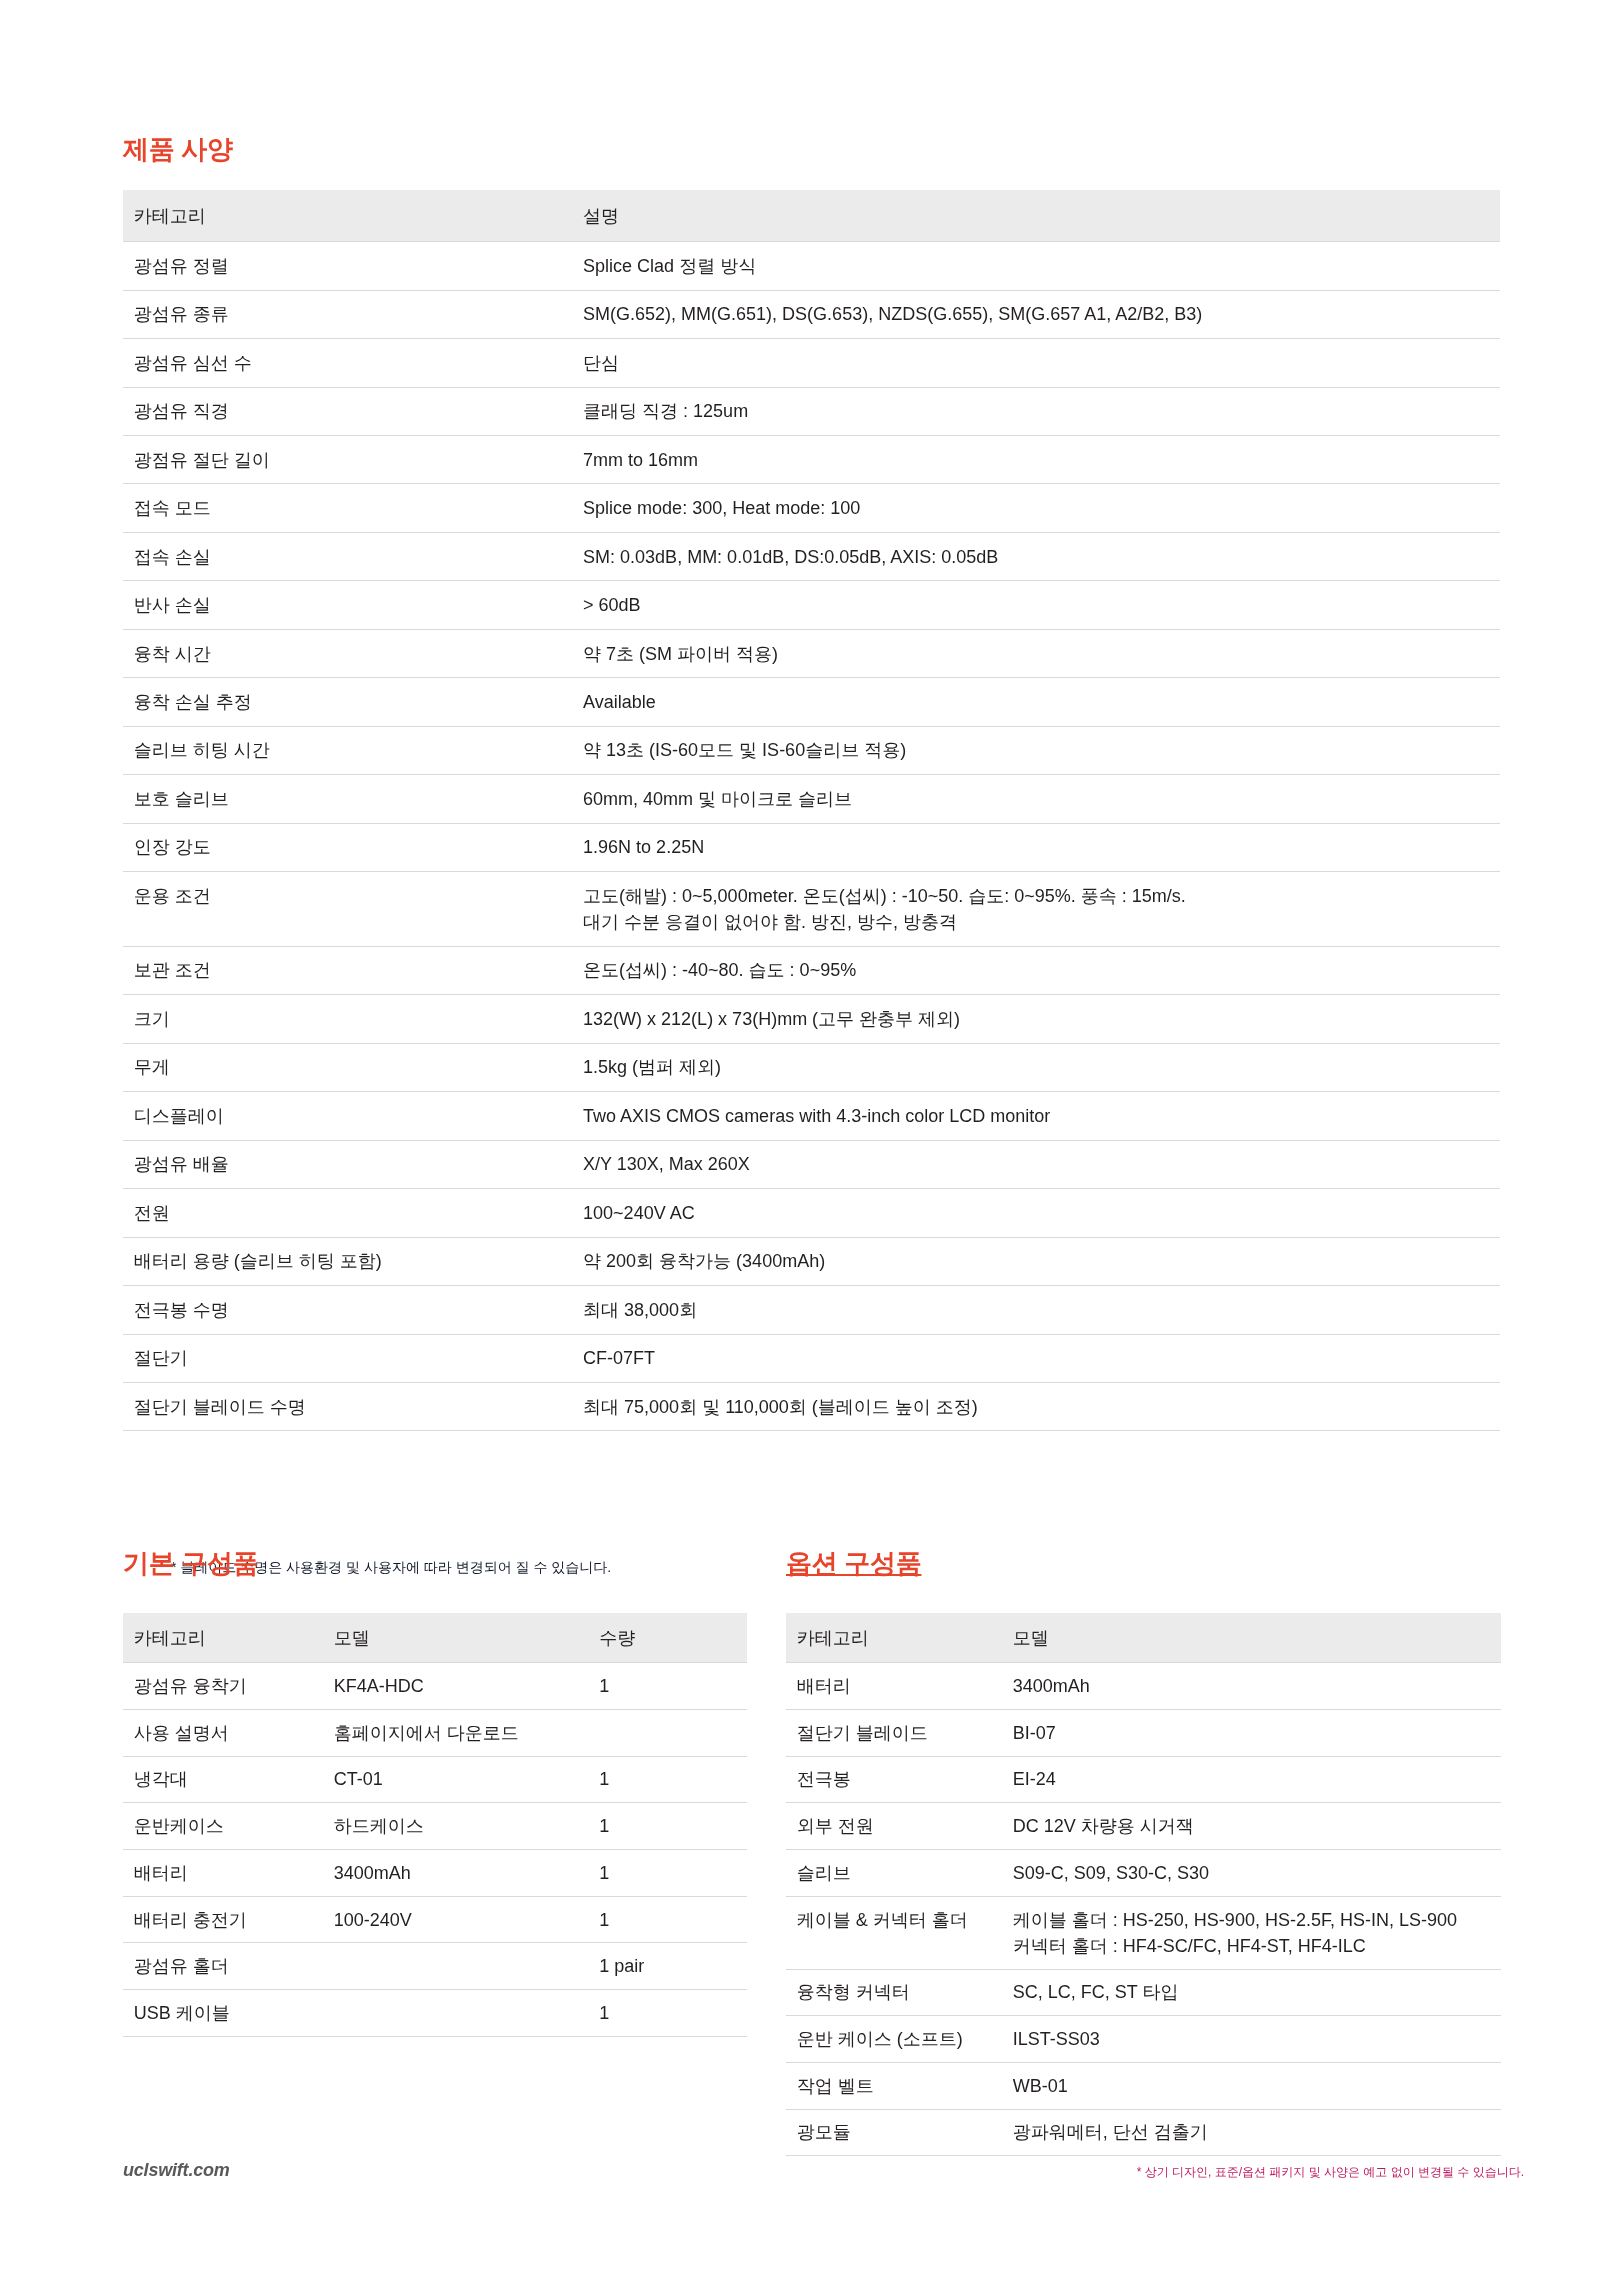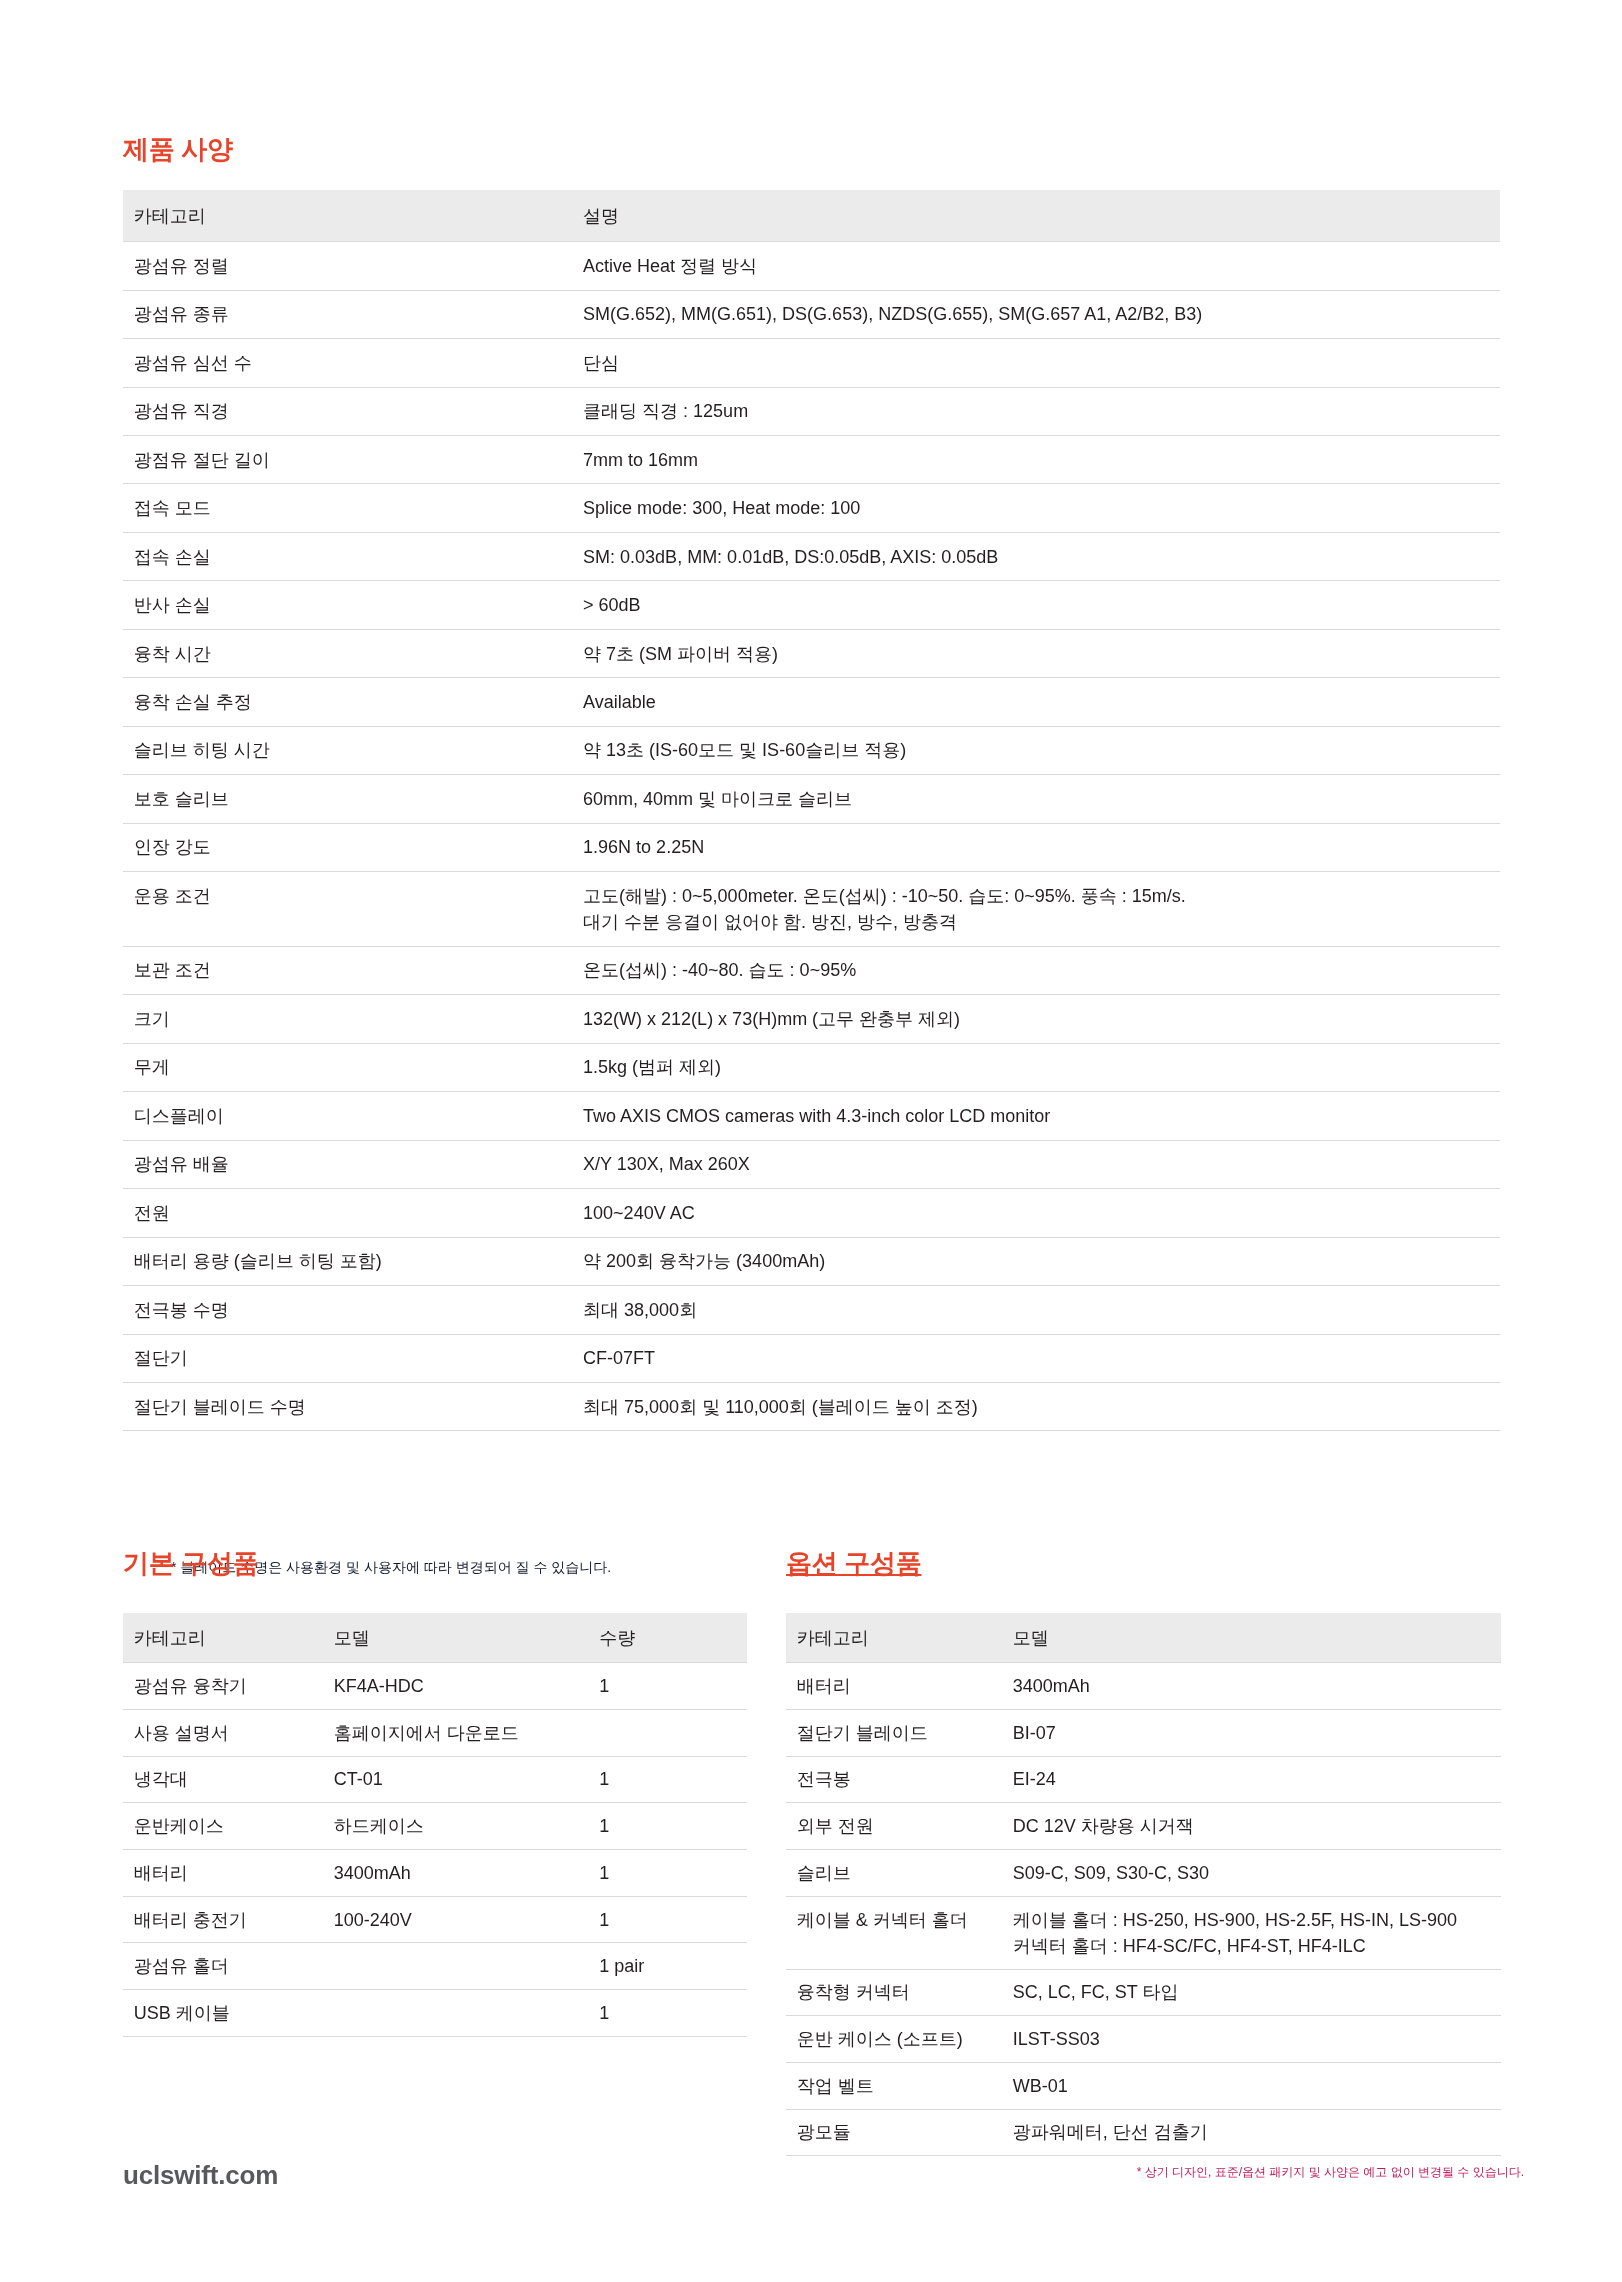--- a/index.html
+++ b/index.html
@@ -95,24 +95,25 @@
   #option-table td.c2 { width: 503px; }
 
   .title-basic  { position: absolute; left: 123px;  top: 1546px; }
   .title-option { position: absolute; left: 786px;  top: 1546px; text-decoration: underline; }
   .title-spec   { position: absolute; left: 123px;  top: 132px; }
 
   .footer-left {
     position: absolute;
     left: 123px;
     top: 2160px;
-    font-size: 26px;
+    font-size: 18px;
     color: #58595b;
     font-weight: bold;
     letter-spacing: -0.2px;
+    font-style: italic;
   }
   .footer-right {
     position: absolute;
     right: 123px;
     top: 2164px;
     font-size: 12px;
     color: #be185d;
     text-align: right;
     white-space: nowrap;
   }
@@ -126,21 +127,21 @@
   <div class="section-title title-spec">제품 사양</div>
 
   <table class="spec-table" id="spec-table">
     <tbody id="spec-body">
         <tr class="head">
           <td class="cat">카테고리</td>
           <td class="desc">설명</td>
         </tr>
         <tr>
           <td class="cat">광섬유 정렬</td>
-          <td class="desc">Active Heat 정렬 방식</td>
+          <td class="desc">Splice Clad 정렬 방식</td>
         </tr>
         <tr>
           <td class="cat">광섬유 종류</td>
           <td class="desc">SM(G.652), MM(G.651), DS(G.653), NZDS(G.655), SM(G.657 A1, A2/B2, B3)</td>
         </tr>
         <tr>
           <td class="cat">광섬유 심선 수</td>
           <td class="desc">단심</td>
         </tr>
         <tr>

